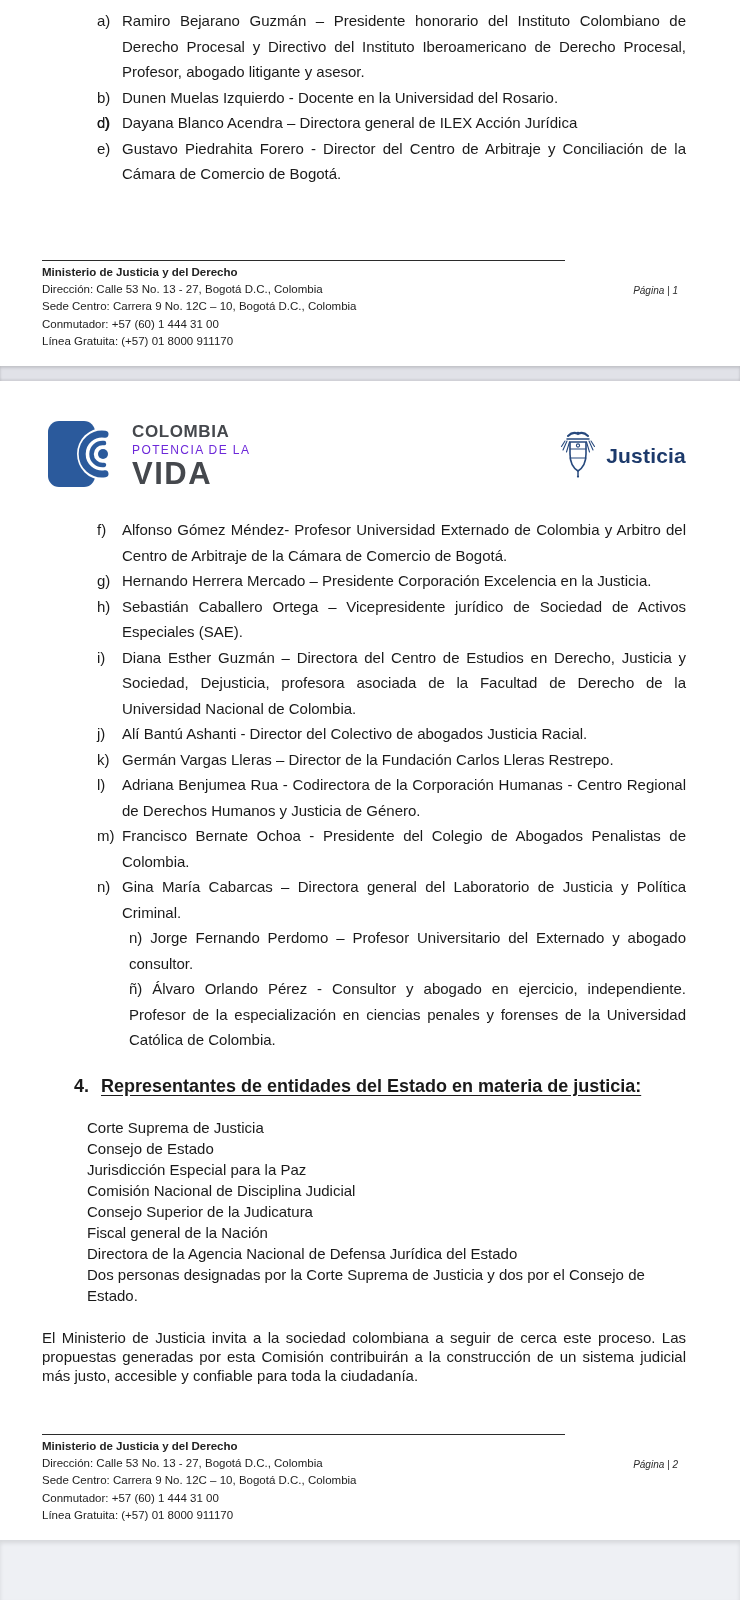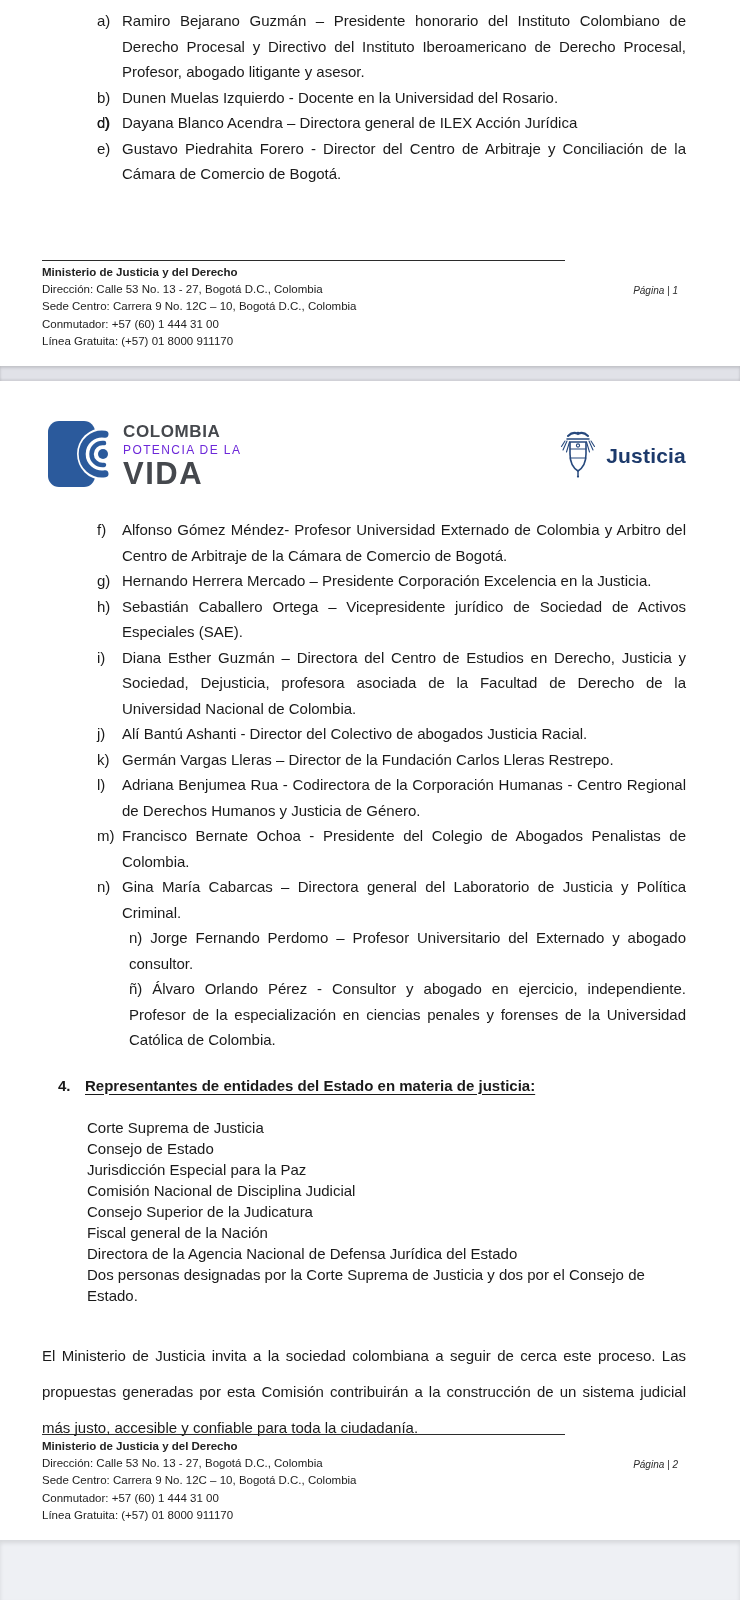--- a/index.html
+++ b/index.html
@@ -12,39 +12,39 @@
             box-shadow:inset 0 2px 3px rgba(0,0,0,.14), inset 0 -2px 2px rgba(0,0,0,.07);}
   .bottom-gap{height:60px;background:#eef0f4;box-shadow:inset 0 3px 4px rgba(0,0,0,.10);}
 
   
   .llist{margin-left:55px;font-size:15px;line-height:25.5px;}
   .li{position:relative;padding-left:25px;text-align:justify;}
   .li .m{position:absolute;left:0;top:0;}
 
   .plain{margin-left:87px;font-size:15px;line-height:25.5px;text-align:justify;}
 
-  .h4{margin:20px 0 18px 16px;font-size:15px;line-height:26px;font-weight:bold;}
+  .h4{margin:20px 0 18px 32px;font-size:18px;line-height:26px;font-weight:bold;}
   .h4 .num{display:inline-block;width:27px;}
   .h4 .ht{text-decoration:underline;text-underline-offset:3px;}
 
   .entities{margin-left:45px;font-size:15px;line-height:21px;}
   .entities div{max-width:589px;}
 
-  .closing{margin-top:32px;font-size:15px;line-height:36px;text-align:justify;}
+  .closing{margin-top:22px;font-size:15px;line-height:19px;text-align:justify;}
 
   
   .pfooter{position:absolute;left:42px;right:54px;bottom:16px;font-size:11.5px;line-height:17.2px;color:#222;}
   .frule{width:523px;border-top:1.3px solid #2b2b2b;margin-bottom:3px;}
   .fb{font-weight:bold;}
   .pageno{position:absolute;right:8px;top:22px;font-size:10px;color:#2b2b2b;font-style:italic;}
 
   
   .logos{display:flex;justify-content:space-between;align-items:center;height:90px;
          margin:0 0 16px 6px;}
-  .brand-left{display:flex;align-items:center;gap:1px;}
+  .brand-left{display:flex;align-items:center;gap:10px;}
   .brand-text{display:flex;flex-direction:column;justify-content:center;}
   .bt1{font-size:17px;font-weight:bold;letter-spacing:.6px;color:#45484d;line-height:20px;}
   .bt2{font-size:12px;letter-spacing:1.4px;color:#6d28d9;line-height:16px;}
   .bt3{font-size:31px;font-weight:bold;letter-spacing:1.5px;color:#45484d;line-height:32px;}
   .brand-right{display:flex;align-items:center;gap:10px;margin-right:0;}
   .jlabel{font-size:21px;font-weight:bold;color:#1d3a6b;letter-spacing:.2px;}
 </style>
 </head>
 <body>
 

